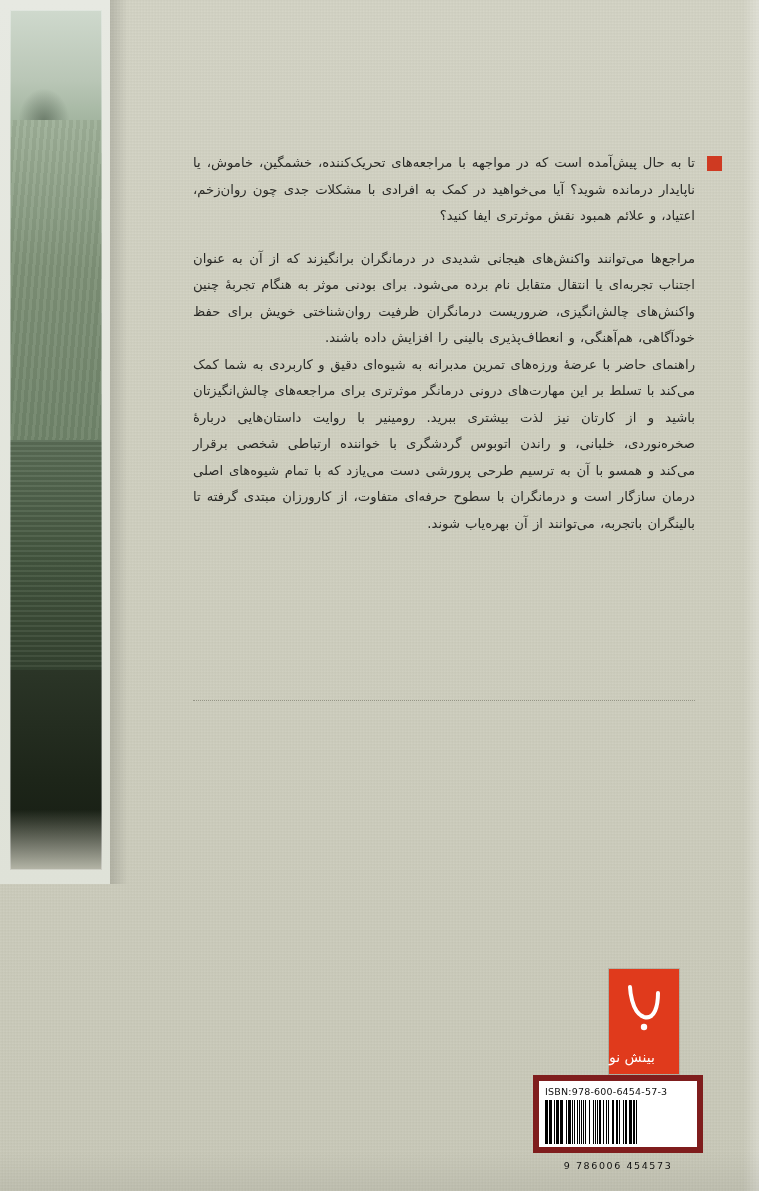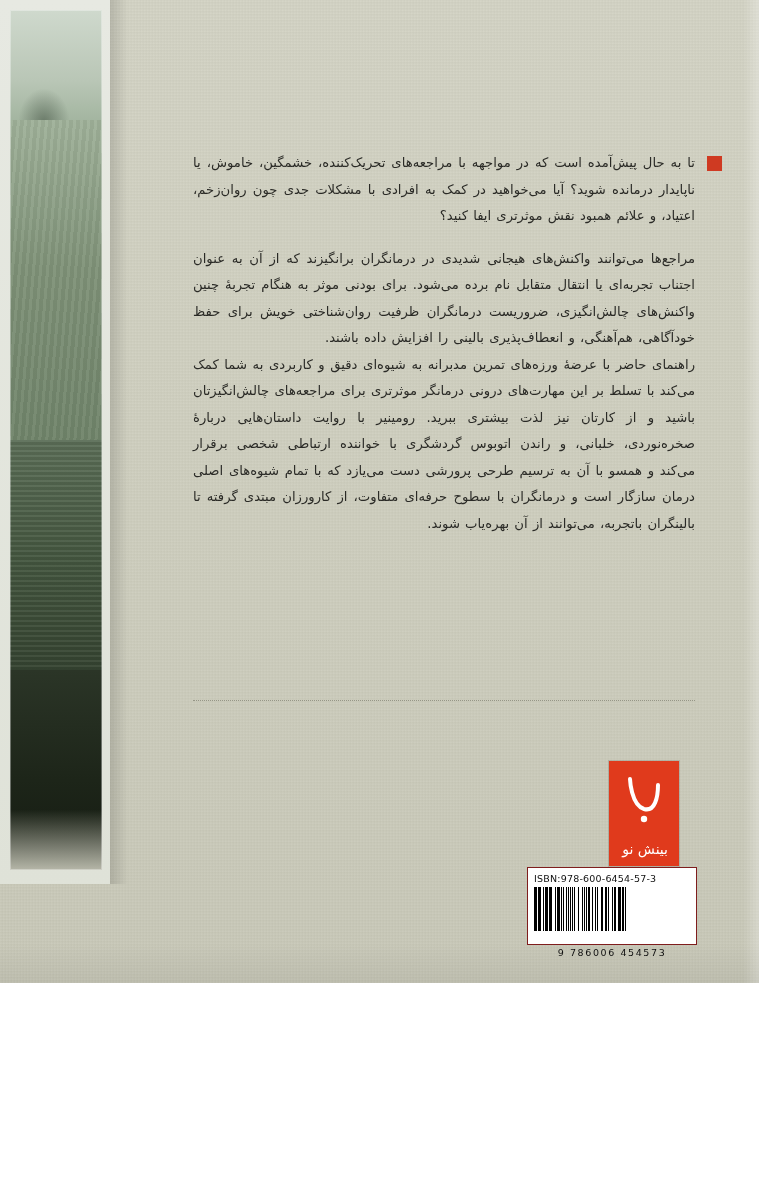--- a/index.html
+++ b/index.html
@@ -6,21 +6,21 @@
     margin: 0;
     padding: 0;
     background: #ffffff;
   }
   body {
     font-family: "DejaVu Sans", sans-serif;
   }
   #page {
     position: relative;
     width: 759px;
-    height: 983px;
+    height: 1191px;
     overflow: hidden;
     background: #cfcfc0;
   }
 
   
   .paper {
     position: absolute;
     inset: 0;
     background:
       linear-gradient(180deg, #d2d2c3 0%, #cfcfbf 35%, #cbcbbb 70%, #c7c7b7 100%);
@@ -165,36 +165,36 @@
     left: 0; right: 0; top: 12px;
     height: 54px;
     display: flex;
     align-items: center;
     justify-content: center;
   }
   .logo .mark svg { display: block; }
   .logo .brand {
     position: absolute;
     left: 0; right: 11px; bottom: 9px;
-    text-align: right;
+    text-align: left;
     color: #ffffff;
     font-size: 14px;
     font-family: "DejaVu Sans", sans-serif;
     letter-spacing: .5px;
   }
 
   
   .barcode-box {
     position: absolute;
-    right: 62px;
+    right: 56px;
     bottom: 38px;
     width: 170px;
     height: 78px;
     background: #ffffff;
-    border: 1px solid #7f1d1d;
+    border: 6px solid #7f1d1d;
     box-sizing: border-box;
     padding: 4px 6px 2px 6px;
   }
   .isbn-text {
     font-family: "DejaVu Sans", sans-serif;
     font-size: 9.5px;
     color: #111;
     direction: ltr;
     text-align: left;
     letter-spacing: .2px;

